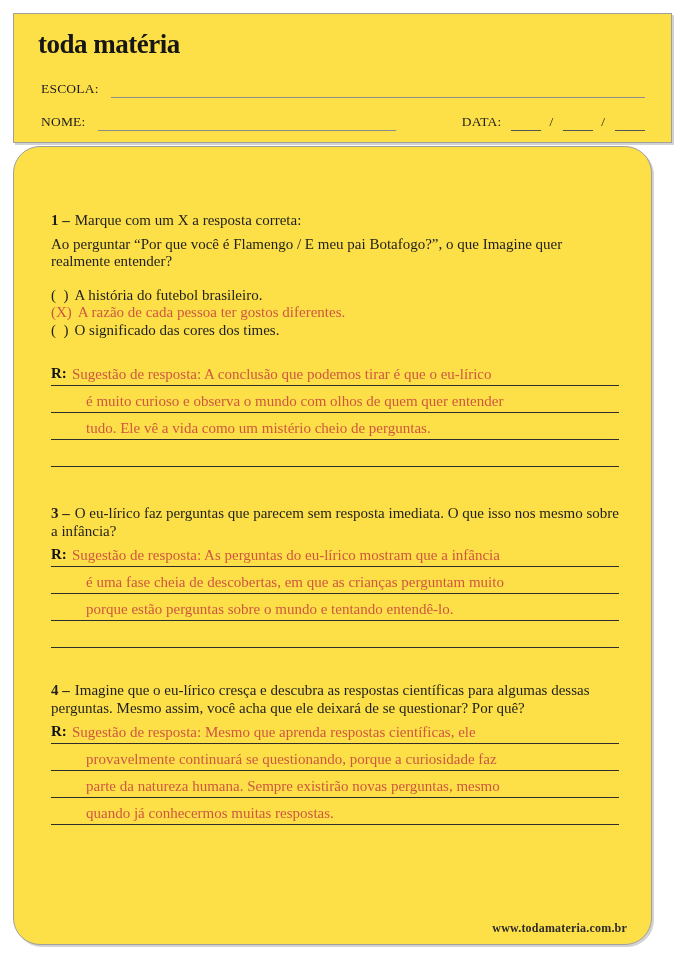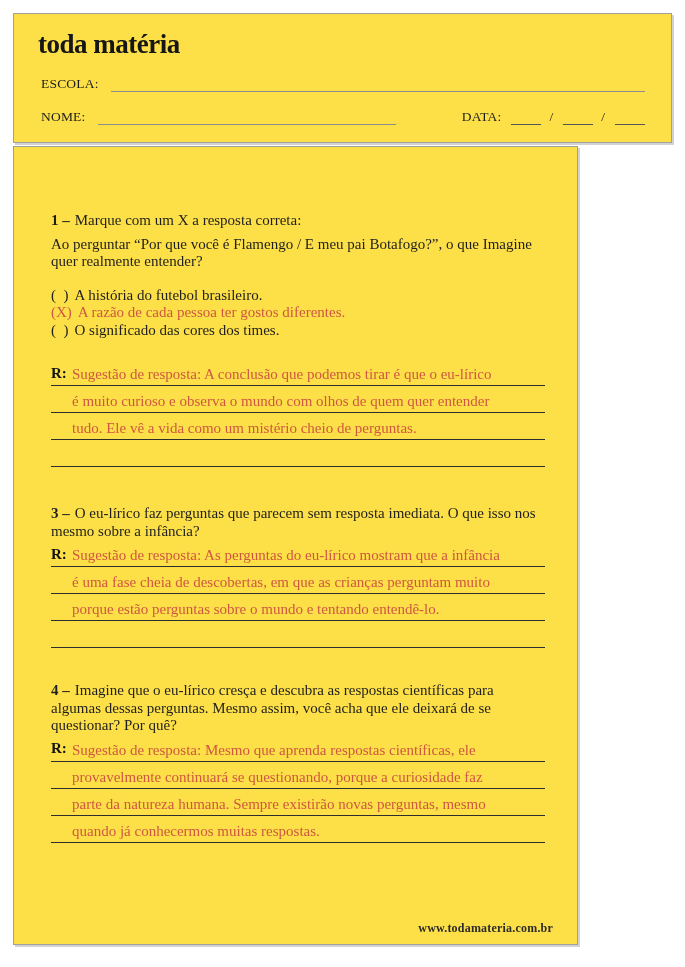--- a/index.html
+++ b/index.html
@@ -11,29 +11,29 @@
     position:relative;
   }
   .card {
     position:absolute;
     background:#fde047;
     border:1.5px solid #9f9f9f;
     box-shadow:2px 2px 0 #d2d2d2;
     font-family:Liberation Serif, serif;
   }
   .header-card { left:13px; top:13px; width:659px; height:130px; }
-  .body-card   { left:13px; top:146px; width:565px; height:799px; padding:65px 32px 0 37px; }
+  .body-card   { left:13px; top:146px; width:639px; height:799px; padding:65px 32px 0 37px;border-radius:27px; }
 
   .logo {
     position:absolute; left:24px; top:15px;
     font-size:27px; font-weight:bold; letter-spacing:-0.5px; color:#161616;
   }
   .field-row {
     position:absolute; left:27px; right:26px;
-    display:flex; align-items:flex-start;
+    display:flex; align-items:flex-end;
     font-size:13.5px; color:#1d1d1d;
   }
   .school-row { top:62px; height:22px; }
   .name-row   { top:95px; height:22px; }
   .field-label { padding-bottom:1px; letter-spacing:0.2px; }
   .fill-line {
     flex:1 1 auto; margin-left:12px;
     border-bottom:1.5px solid #8c8c8c; height:16px;
   }
   .date-label { margin-left:18px;padding-left:48px; }
@@ -56,21 +56,21 @@
   .q4 { margin-top:34px; }
 
   .answer { margin-top:0; }
   .ans-row {
     display:flex; align-items:flex-end;
     height:27px; padding-bottom:3px;
     border-bottom:1.5px solid #2d2d2d;
   }
   .r-label { font-weight:bold; color:#111; width:21px; flex:0 0 21px; }
   .ans-text { color:#cf5742; font-size:15px; line-height:16px; }
-  .ans-text.indent { margin-left:21px; }
+  .ans-text.indent { margin-left:35px; }
 
   .footer-url {
     position:absolute; right:24px; bottom:8px;
     font-size:12px; font-weight:bold; color:#2b2b2b; letter-spacing:0.2px;
   }
 </style>
 </head>
 <body>
 
 <div>

